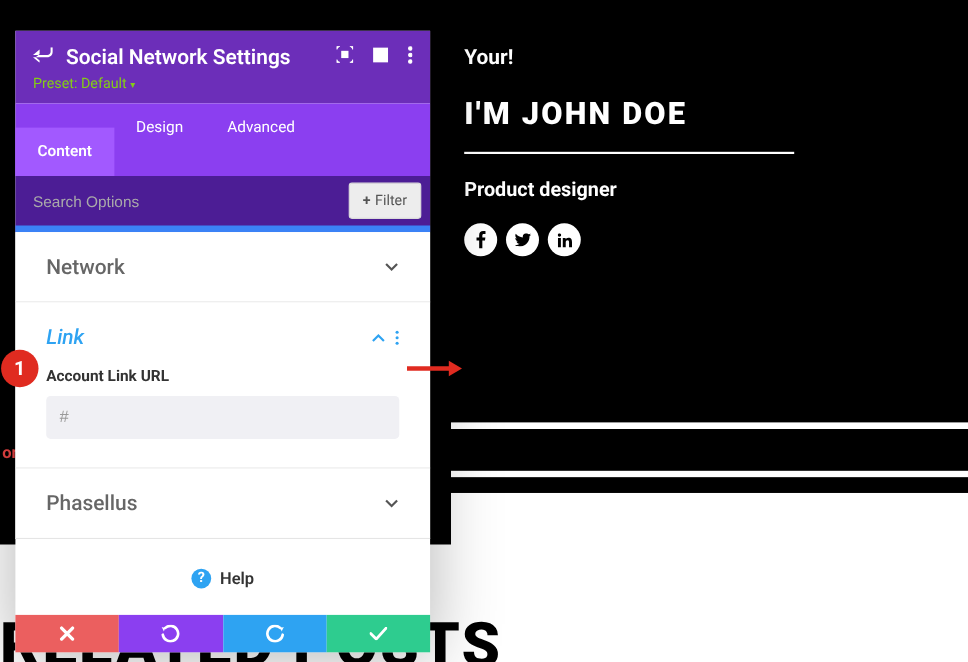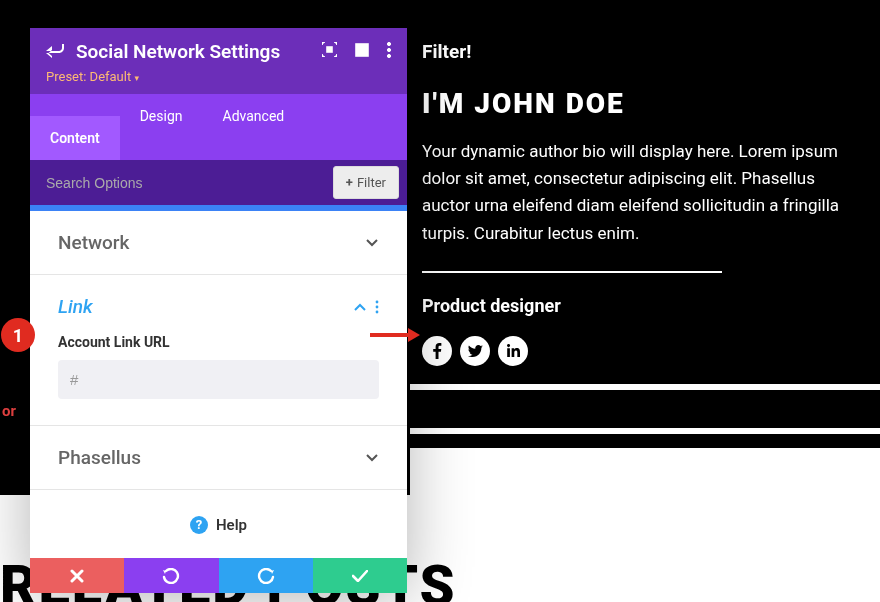--- a/index.html
+++ b/index.html
@@ -85,21 +85,21 @@
     font-size: 15px;
     font-weight: 700;
     background: #000;
     padding: 6px 5px 5px 2px;
     height: 28px;
   }
 
   .panel {
     position: absolute;
     top: 28px;
-    left: 30px;
+    left: 14px;
     width: 377px;
     height: 565px;
     background: #fff;
     box-shadow: 0 4px 60px rgba(0,0,0,0.3);
     display: flex;
     flex-direction: column;
   }
   .panel-header {
     background: #6c2eb9;
     color: #fff;
@@ -119,21 +119,21 @@
     flex: 1;
   }
   .header-icons {
     display: flex;
     gap: 18px;
     align-items: center;
   }
   .header-icons svg { fill: #fff; stroke: #fff; }
   .preset {
     font-size: 13px;
-    color: #fdba74;
+    color: #84cc16;
     margin-top: 6px;
   }
   .tabs {
     display: flex;
     background: #8b3ff0;
   }
   .tab {
     padding: 14px 20px;
     font-size: 14px;
     color: #fff;
@@ -301,23 +301,22 @@
   }
 </style>
 </head>
 <body>
 
 <div class="black-strip" style="top:0;left:0;width:410px;height:495px;z-index:-1;"></div>
 <div class="black-strip" style="top:390px;left:0;width:410px;height:58px;"></div>
 <div class="or-stub">or</div>
 
 <div class="right-pane">
-  <div class="hello">Filter!</div>
+  <div class="hello">Your!</div>
   <div class="name">I'M JOHN DOE</div>
-  <div class="bio">Your dynamic author bio will display here. Lorem ipsum dolor sit amet, consectetur adipiscing elit. Phasellus auctor urna eleifend diam eleifend sollicitudin a fringilla turpis. Curabitur lectus enim.</div>
   <hr>
   <div class="role">Product designer</div>
   <div class="social-icons">
     <div class="social-icon">
       <svg width="10" height="16" viewBox="0 0 10 16">
           <path d="M6.5 16V8.7h2.4l.36-2.8H6.5V4.1c0-.8.22-1.36 1.38-1.36h1.48V.2C9.1.17 8.22.1 7.2.1 5.06.1 3.6 1.4 3.6 3.8v2.1H1.2v2.8h2.4V16h2.9z"></path>
         </svg>
     </div>
     <div class="social-icon">
       <svg width="15" height="12" viewBox="0 0 15 12">

